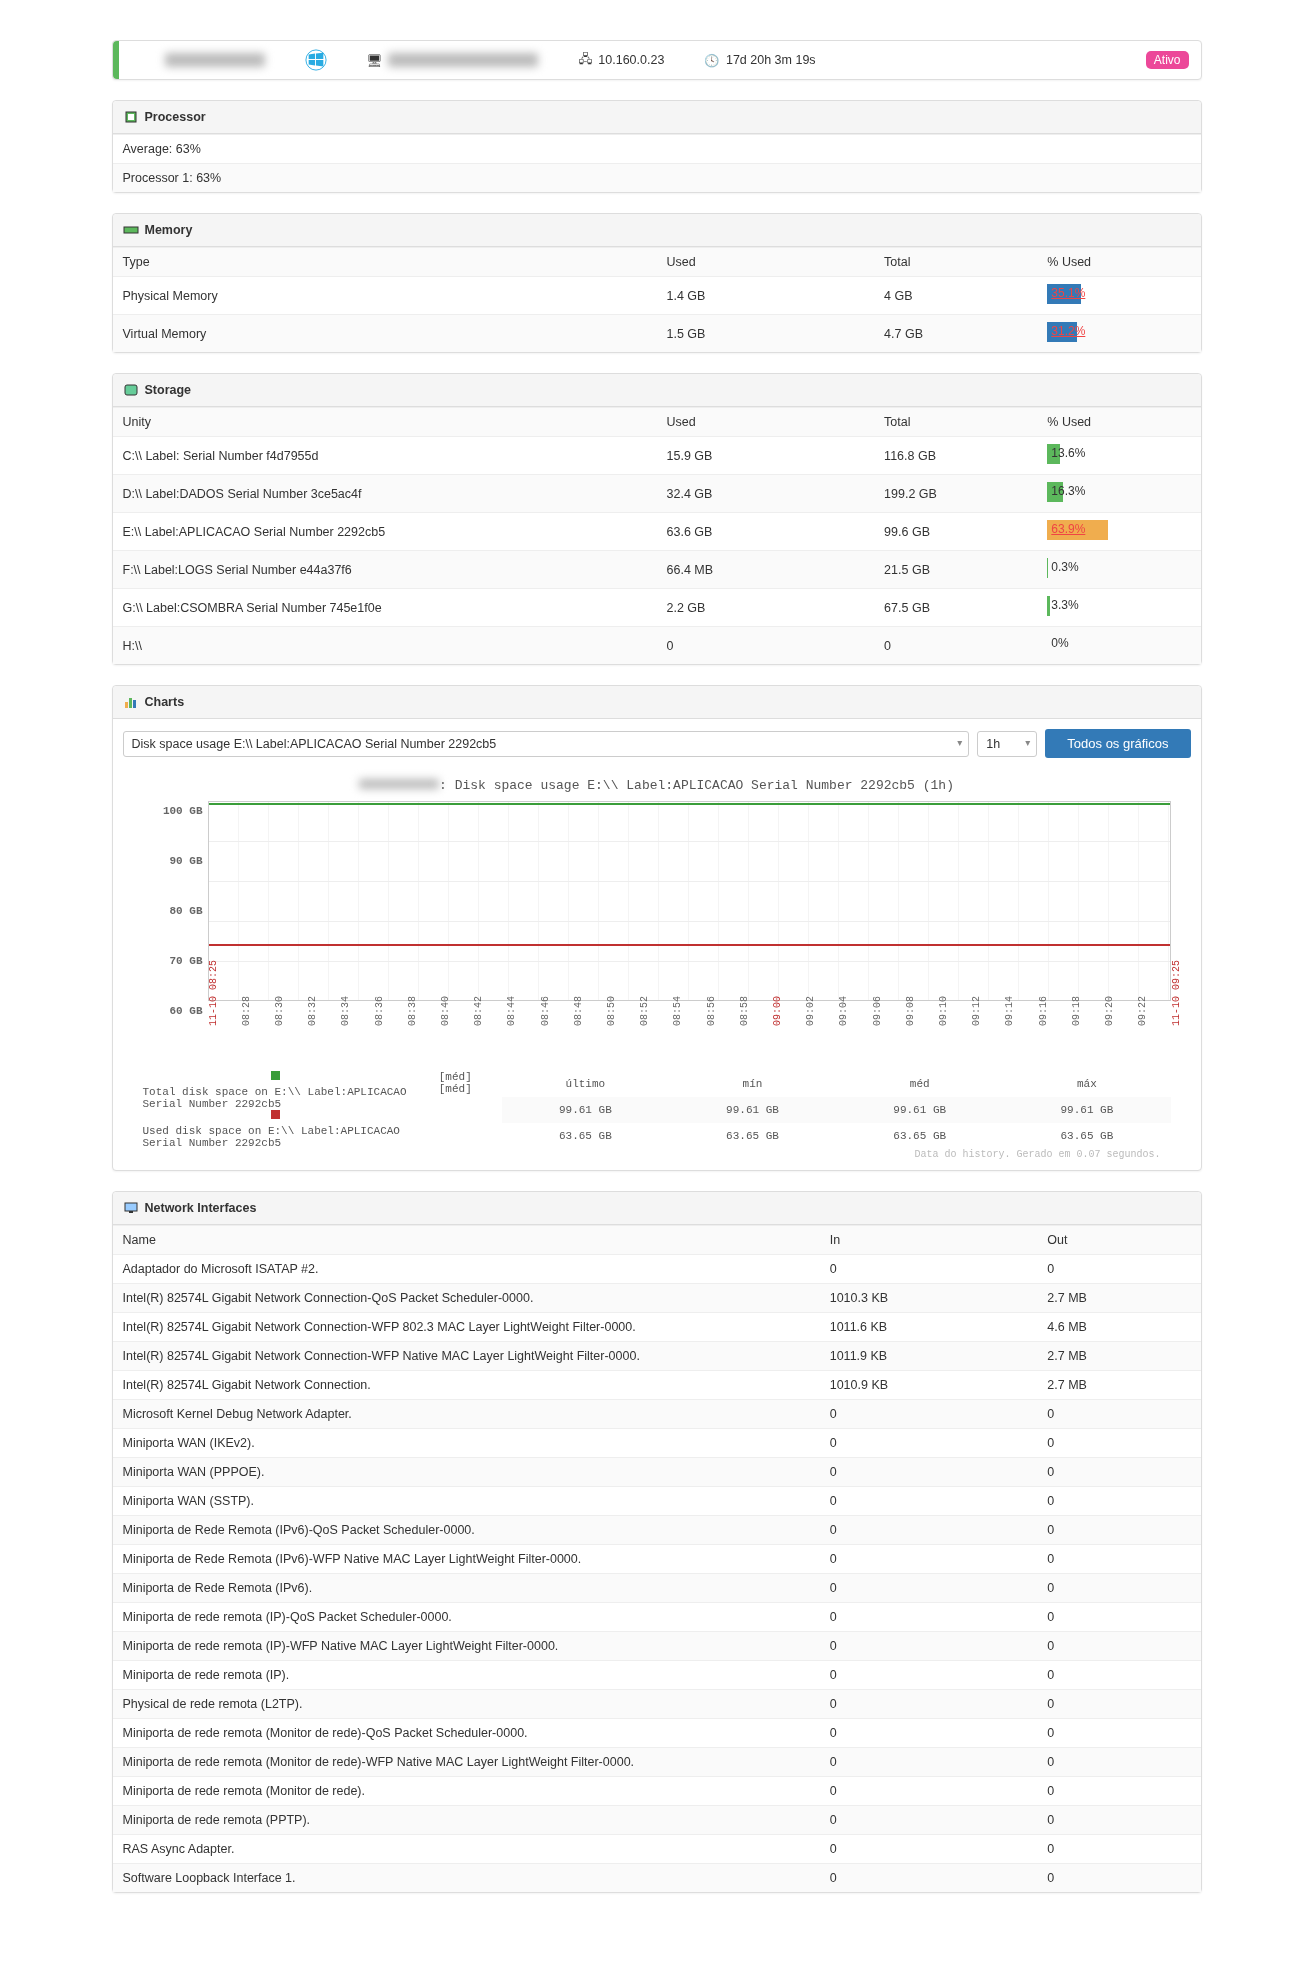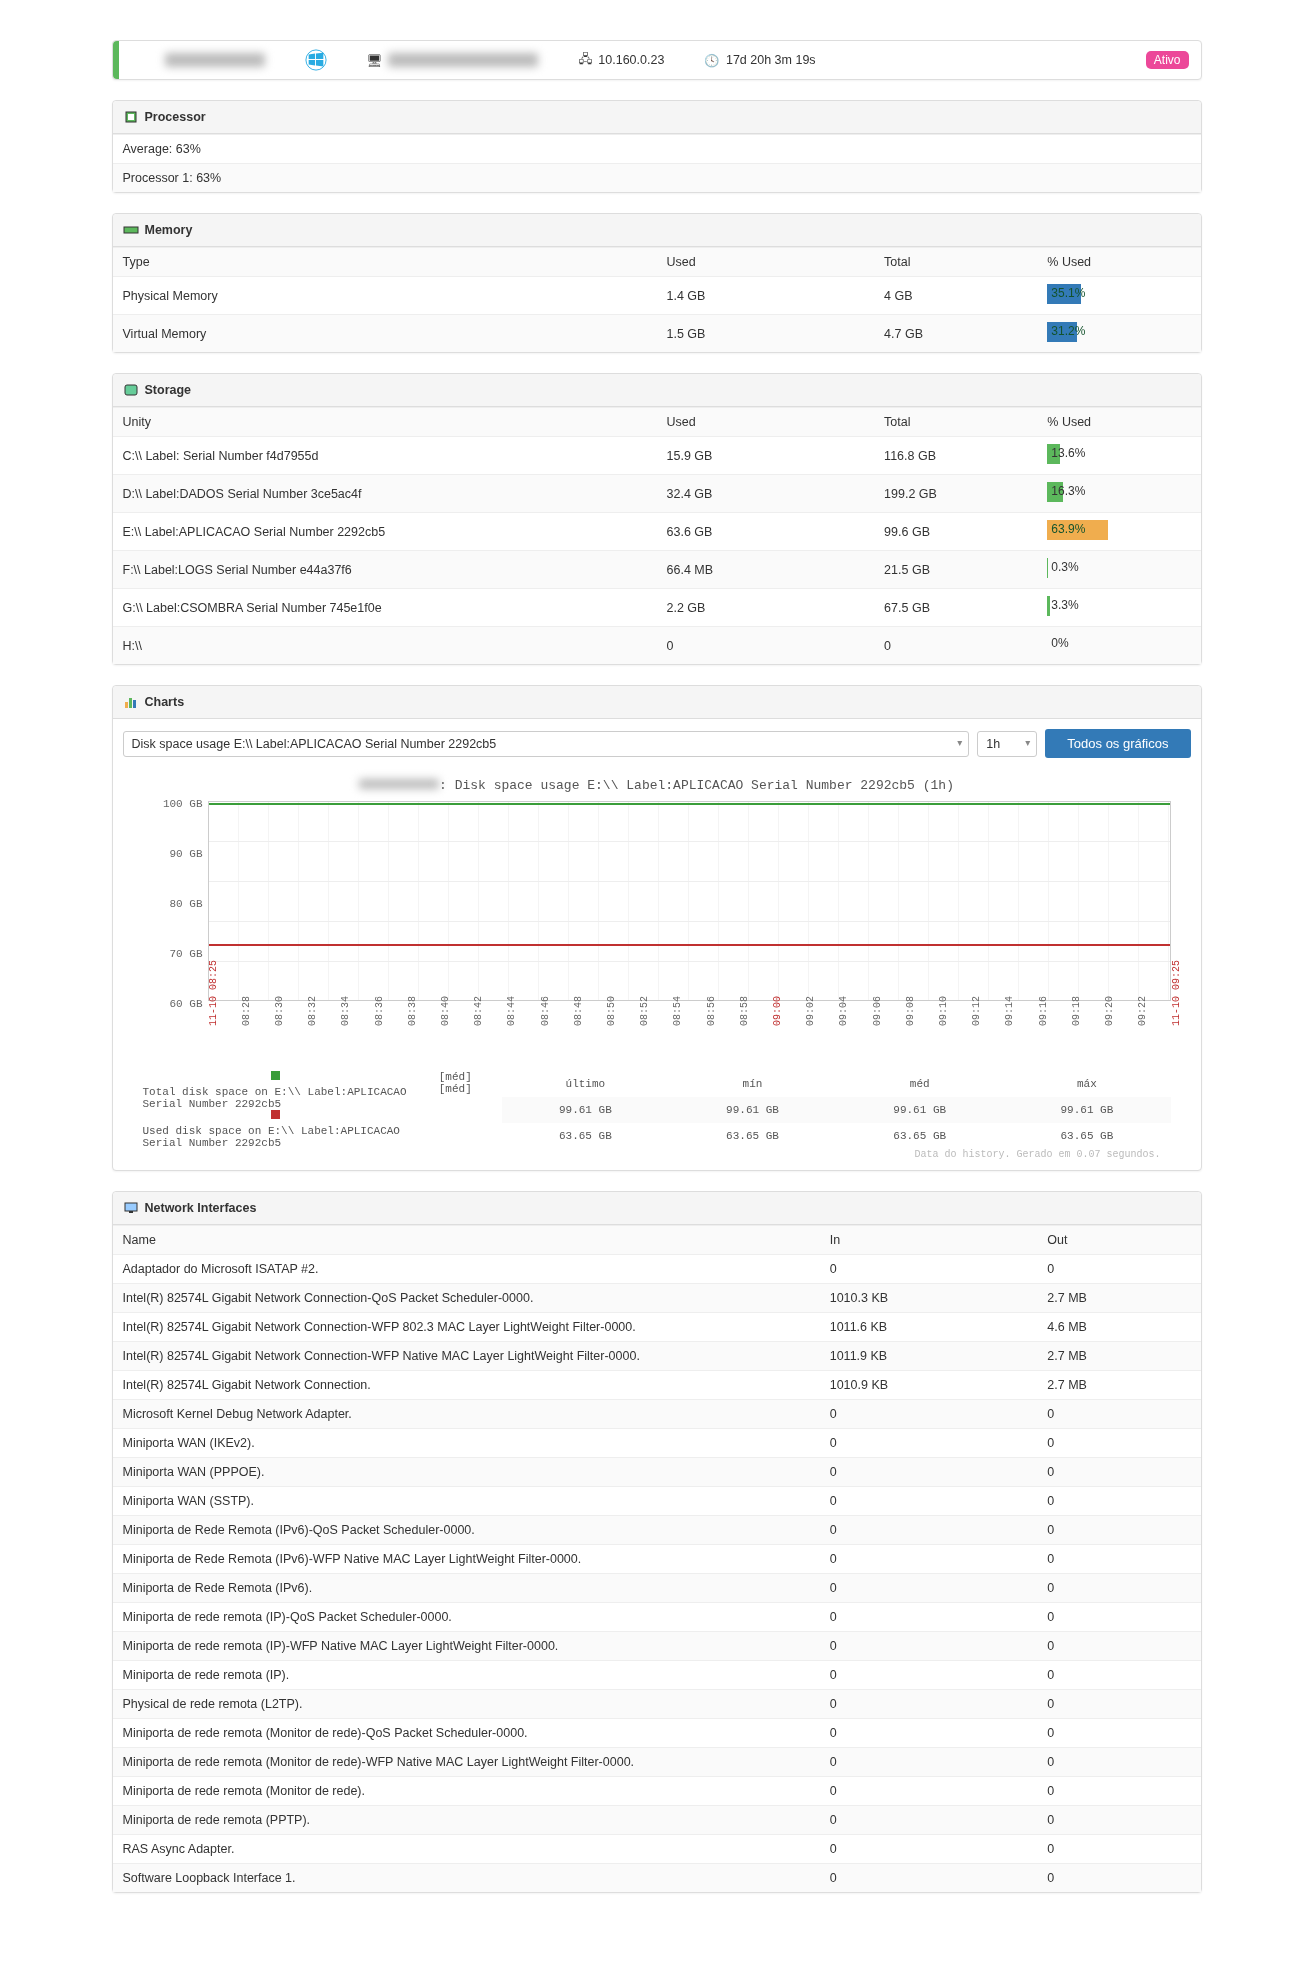--- a/index.html
+++ b/index.html
@@ -17,32 +17,32 @@
   th, td { text-align: left; padding: 7px 10px; border-top: 1px solid #eee; font-weight: normal; }
   thead th { background: #fafafa; font-weight: normal; color: #333; }
   tbody tr:nth-child(even) { background: #fafafa; }
   .proc-row { padding: 7px 10px; border-top: 1px solid #eee; }
   .usage-bar { position: relative; height: 20px; background: transparent; width: 95px; display: inline-block; }
   .usage-fill { position: absolute; left: 0; top: 0; bottom: 0; }
   .usage-text { position: absolute; left: 4px; top: 2px; font-size: 12px; color: #333; z-index: 2; }
   .usage-fill.blue { background: #337ab7; }
   .usage-fill.green { background: #5cb85c; }
   .usage-fill.orange { background: #f0ad4e; }
-  .usage-text.white { color: #14532d; }
+  .usage-text.white { color: #ef4444; text-decoration: underline; }
   .charts-controls { display: flex; gap: 8px; padding: 10px; align-items: center; }
   .select { border: 1px solid #ccc; background: #fff; border-radius: 3px; padding: 5px 24px 5px 8px; position: relative; font-size: 12.5px; }
   .select::after { content: "▾"; position: absolute; right: 6px; top: 5px; color: #888; font-size: 10px; }
   .btn-primary { background: #337ab7; color: #fff; border: none; padding: 7px 22px; border-radius: 3px; font-size: 13px; margin-left: auto; }
   .chart-area { padding: 10px 30px 10px 30px; }
   .chart-title { text-align: center; font-family: "Courier New", monospace; font-size: 13px; color: #555; margin-bottom: 8px; }
   .chart-box { position: relative; height: 230px; margin-left: 65px; }
   .chart-grid { position: absolute; left: 0; right: 0; top: 0; bottom: 30px; border: 1px solid #ccc; background: repeating-linear-gradient(to bottom, transparent, transparent 39px, #eee 39px, #eee 40px), repeating-linear-gradient(to right, transparent, transparent 29px, #f4f4f4 29px, #f4f4f4 30px); }
   .chart-line-top { position: absolute; left: 0; right: 0; top: 1px; height: 2px; background: #3a9d3a; }
   .chart-line-used { position: absolute; left: 0; right: 0; top: 142px; height: 2px; background: #c03030; }
-  .y-labels { position: absolute; left: -55px; top: 3px; bottom: 30px; width: 50px; font-family: "Courier New", monospace; font-size: 11px; color: #666; }
+  .y-labels { position: absolute; left: -55px; top: 10px; bottom: 30px; width: 50px; font-family: "Courier New", monospace; font-size: 11px; color: #666; font-weight: bold; }
   .y-labels div { position: absolute; right: 0; transform: translateY(-50%); }
   .x-labels { position: absolute; left: 0; right: 0; bottom: -15px; height: 40px; font-family: "Courier New", monospace; font-size: 10px; color: #666; }
   .x-labels span { position: absolute; transform: rotate(-90deg) translateX(-20px); transform-origin: left top; white-space: nowrap; }
   .x-labels span.red { color: #c03030; }
   .legend { font-family: "Courier New", monospace; font-size: 11px; color: #555; margin-top: 40px; display: flex; gap: 30px; }
   .legend-left .row { display: flex; align-items: center; gap: 6px; flex-direction: column; }
   .sq { width: 9px; height: 9px; display: inline-block; }
   .sq.green { background: #3a9d3a; }
   .sq.red { background: #c03030; }
   .legend-table { font-family: "Courier New", monospace; font-size: 11px; }

